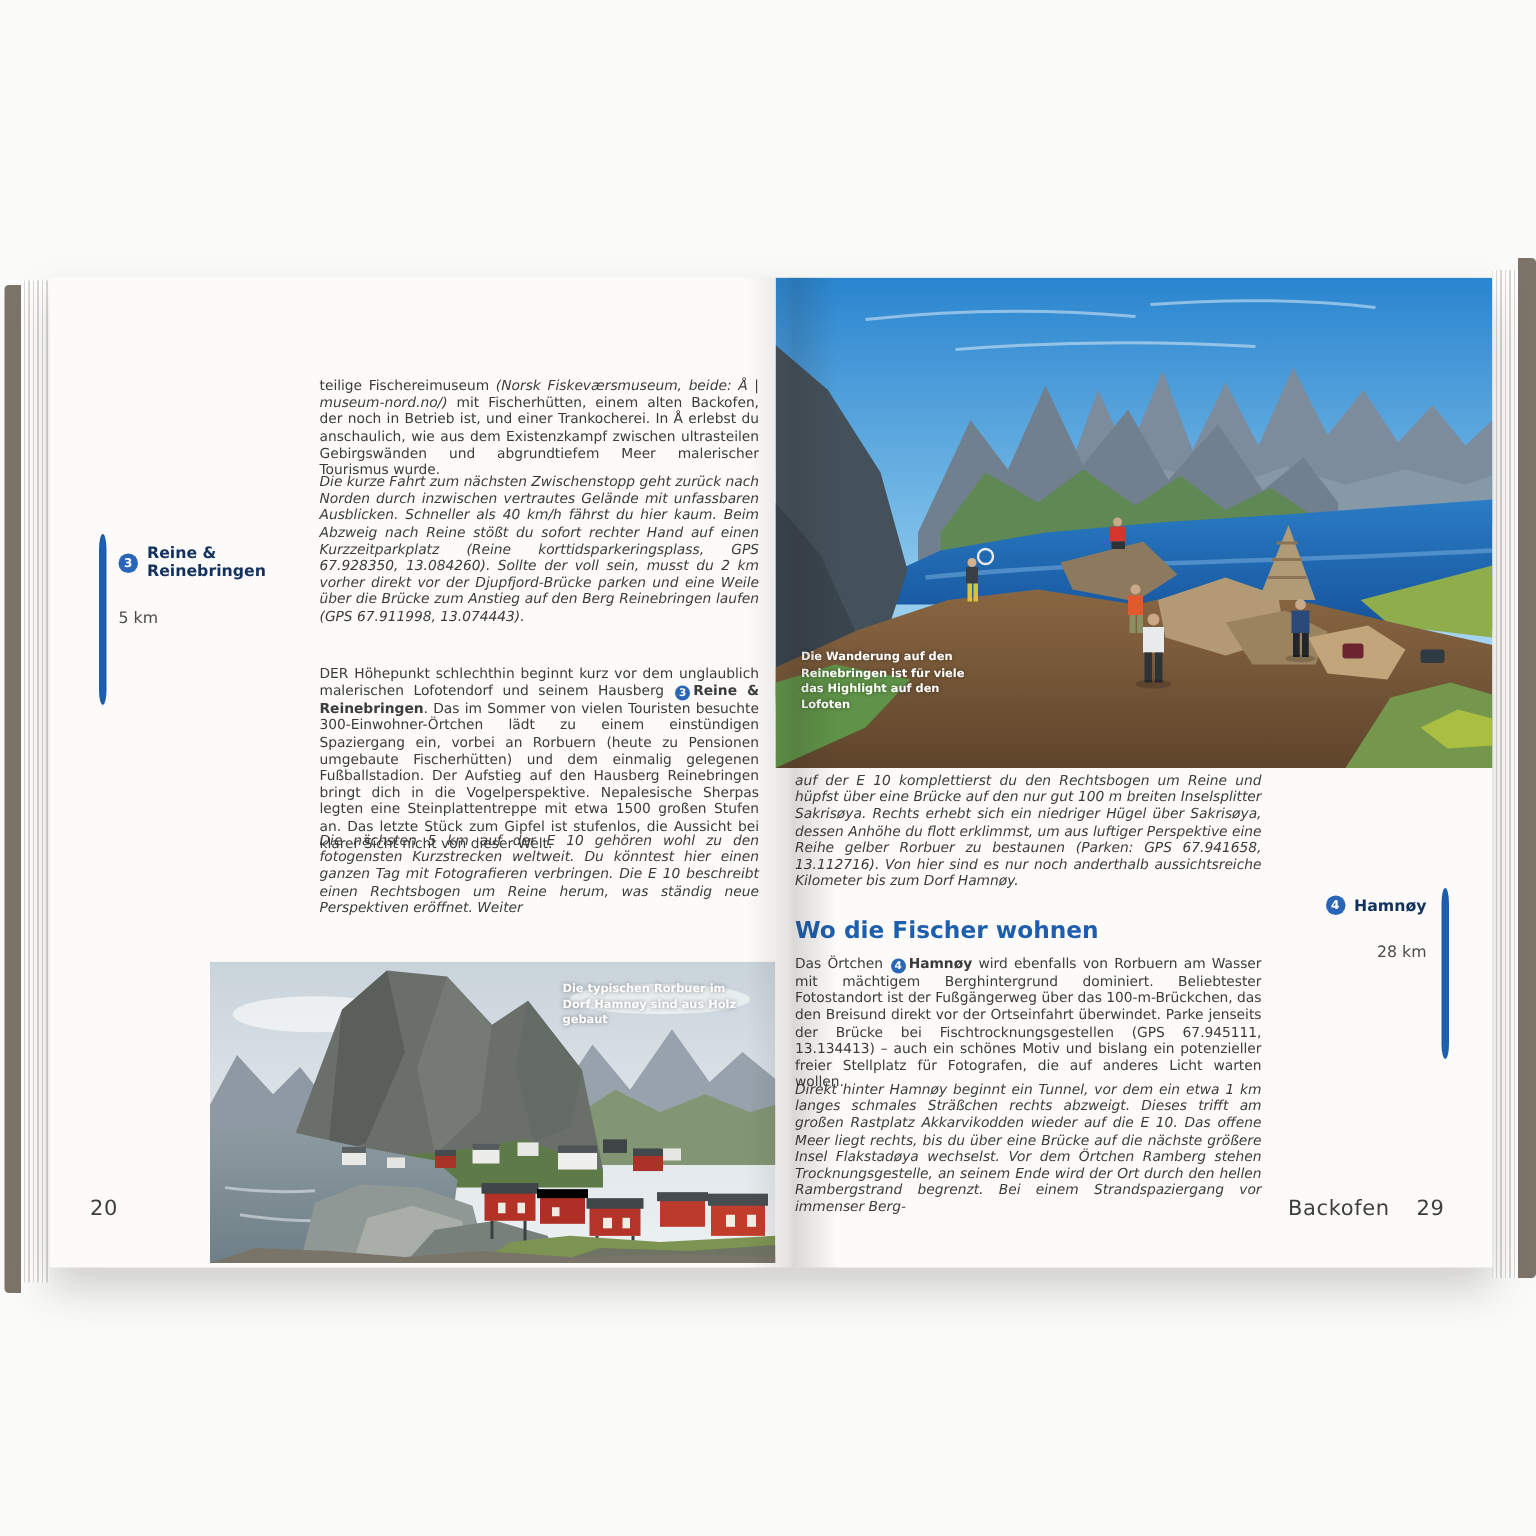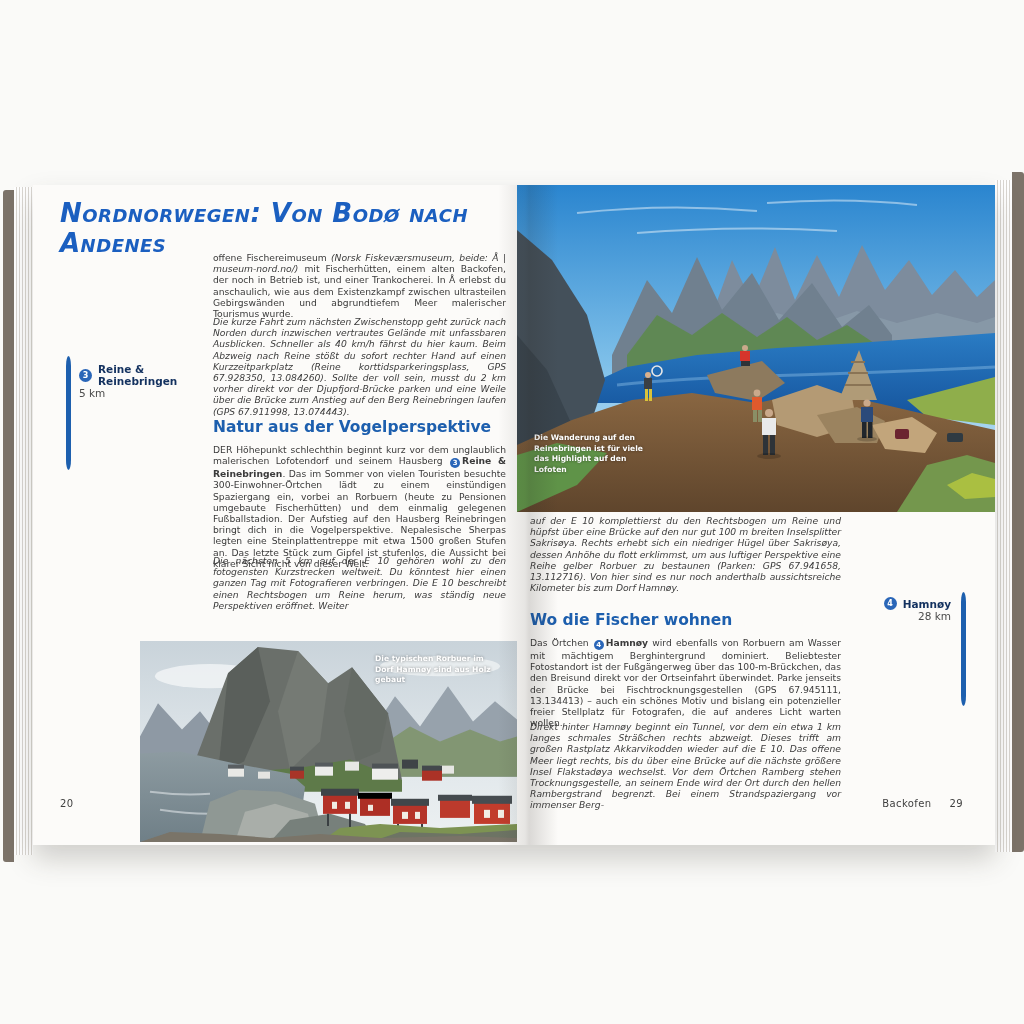--- a/index.html
+++ b/index.html
@@ -40,51 +40,49 @@
     color:#fff;font-size:7px;font-weight:700;font-style:normal;line-height:10px;text-align:center;vertical-align:-1px;margin:0 2px 0 1px;}
   .bold{font-weight:700;}
 
   
   .margin-line{position:absolute;width:5px;background:var(--accent);border-radius:50%/10px;}
   .mn{position:absolute;font-size:10.5px;}
   .mn-row{display:flex;align-items:center;gap:6px;}
   .mn-badge{display:inline-flex;width:13px;height:13px;border-radius:50%;background:var(--badge-blue);
     color:#fff;font-size:8px;font-weight:700;align-items:center;justify-content:center;flex:0 0 auto;}
   .mn-label{font-weight:700;color:var(--note-navy);}
-  .mn-dist{color:#4b4b4b;}
+  .mn-dist{margin-top:19px;color:#4b4b4b;}
   .mn-right{text-align:right;}
   .mn-right .mn-row{justify-content:flex-end;}
 
   
   .photo{position:absolute;overflow:hidden;z-index:1;}
   .photo svg{position:absolute;inset:0;width:100%;height:100%;}
   .photo-caption{position:absolute;color:#fff;font-size:7.6px;line-height:1.4;font-weight:600;
     text-shadow:0 0 3px rgba(0,0,0,.45);z-index:2;}
 
   
-  .folio{position:absolute;font-size:10px;letter-spacing:.4px;color:#3e3e3e;}
+  .folio{position:absolute;font-size:14px;letter-spacing:.4px;color:#3e3e3e;}
   .folio-right{display:flex;gap:18px;}
 </style>
 </head>
 <body>
 
 <div class="canvas">
   <div class="cover-left"></div>
   <div class="stack-left"></div>
   <div class="cover-right"></div>
   <div class="stack-right"></div>
 
   <div class="spread">
 
-    <div class="book-title">Nordnorwegen: Von Bodø nach Andenes</div>
 
     <div class="col col-left">
-      <p style="top:67px"><span>offene Fischereimuseum </span><span class="ital">(Norsk Fiskeværsmuseum, beide: Å | museum-nord.no/)</span><span> mit Fischerhütten, einem alten Backofen, der noch in Betrieb ist, und einer Trankocherei. In Å erlebst du anschaulich, wie aus dem Existenzkampf zwischen ultrasteilen Gebirgswänden und abgrundtiefem Meer malerischer Tourismus wurde.</span></p>
+      <p style="top:67px"><span>teilige Fischereimuseum </span><span class="ital">(Norsk Fiskeværsmuseum, beide: Å | museum-nord.no/)</span><span> mit Fischerhütten, einem alten Backofen, der noch in Betrieb ist, und einer Trankocherei. In Å erlebst du anschaulich, wie aus dem Existenzkampf zwischen ultrasteilen Gebirgswänden und abgrundtiefem Meer malerischer Tourismus wurde.</span></p>
       <p class="ital" style="top:131px">Die kurze Fahrt zum nächsten Zwischenstopp geht zurück nach Norden durch inzwischen vertrautes Gelände mit unfassbaren Ausblicken. Schneller als 40 km/h fährst du hier kaum. Beim Abzweig nach Reine stößt du sofort rechter Hand auf einen Kurzzeitparkplatz (Reine korttidsparkeringsplass, GPS 67.928350, 13.084260). Sollte der voll sein, musst du 2 km vorher direkt vor der Djupfjord-Brücke parken und eine Weile über die Brücke zum Anstieg auf den Berg Reinebringen laufen (GPS 67.911998, 13.074443).</p>
-      <h2 class="sec" style="top:234px;left:0">Natur aus der Vogelperspektive</h2>
       <p style="top:259px"><span>DER Höhepunkt schlechthin beginnt kurz vor dem unglaublich malerischen Lofotendorf und seinem Hausberg </span><span class="inline-badge">3</span><span class="bold">Reine &amp; Reinebringen</span><span>. Das im Sommer von vielen Touristen besuchte 300-Einwohner-Örtchen lädt zu einem einstündigen Spaziergang ein, vorbei an Rorbuern (heute zu Pensionen umgebaute Fischerhütten) und dem einmalig gelegenen Fußballstadion. Der Aufstieg auf den Hausberg Reinebringen bringt dich in die Vogelperspektive. Nepalesische Sherpas legten eine Steinplattentreppe mit etwa 1500 großen Stufen an. Das letzte Stück zum Gipfel ist stufenlos, die Aussicht bei klarer Sicht nicht von dieser Welt.</span></p>
       <p class="ital" style="top:370px">Die nächsten 5 km auf der E 10 gehören wohl zu den fotogensten Kurzstrecken weltweit. Du könntest hier einen ganzen Tag mit Fotografieren verbringen. Die E 10 beschreibt einen Rechtsbogen um Reine herum, was ständig neue Perspektiven eröffnet. Weiter</p>
     </div>
 
     <div class="margin-line" style="left:33px;top:171px;height:114px"></div>
     <div class="mn" style="left:46px;top:178px;width:130px">
       <div class="mn-row">
         <span class="mn-badge">3</span>
         <span class="mn-label">Reine &amp; Reinebringen</span>
       </div>

